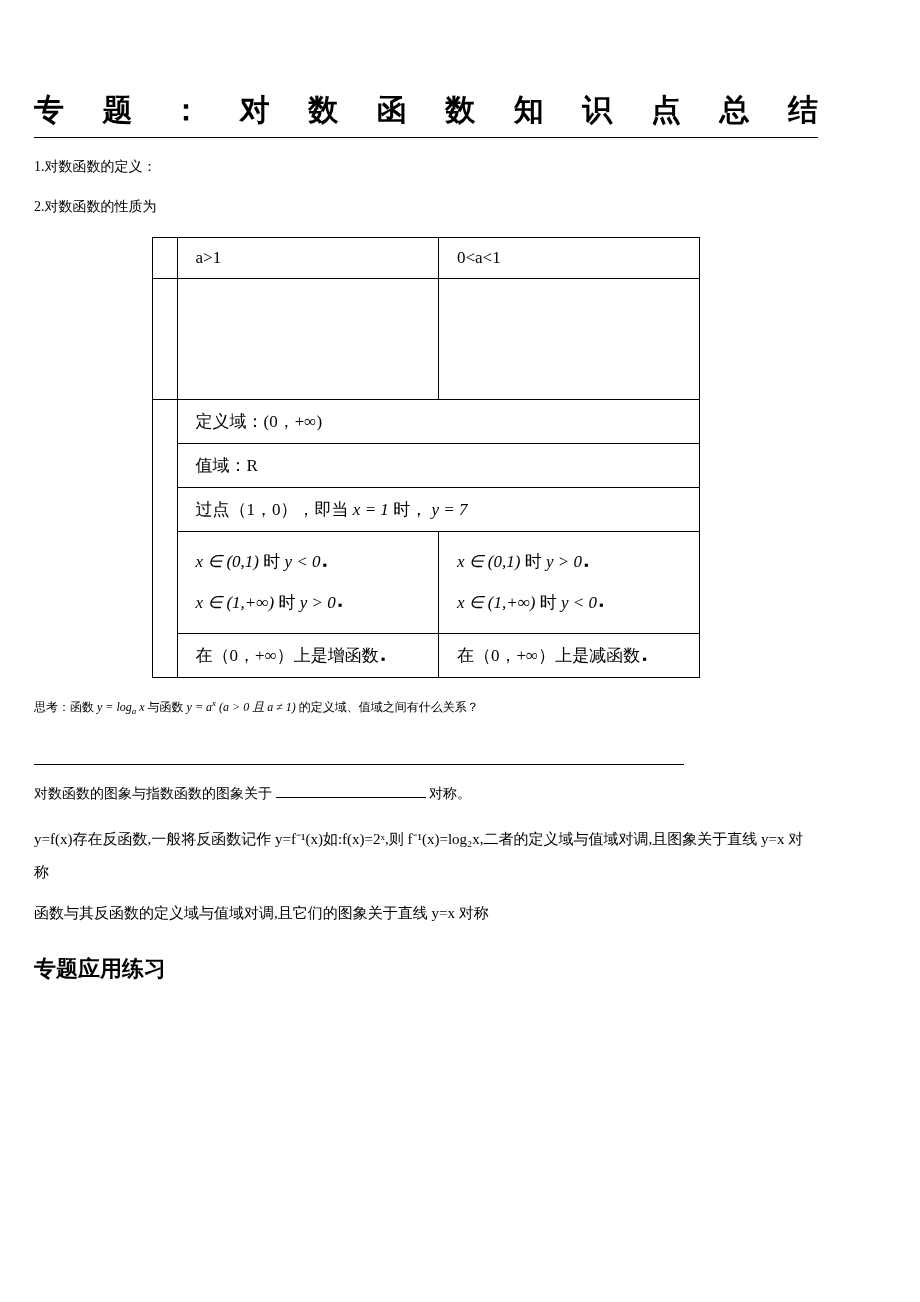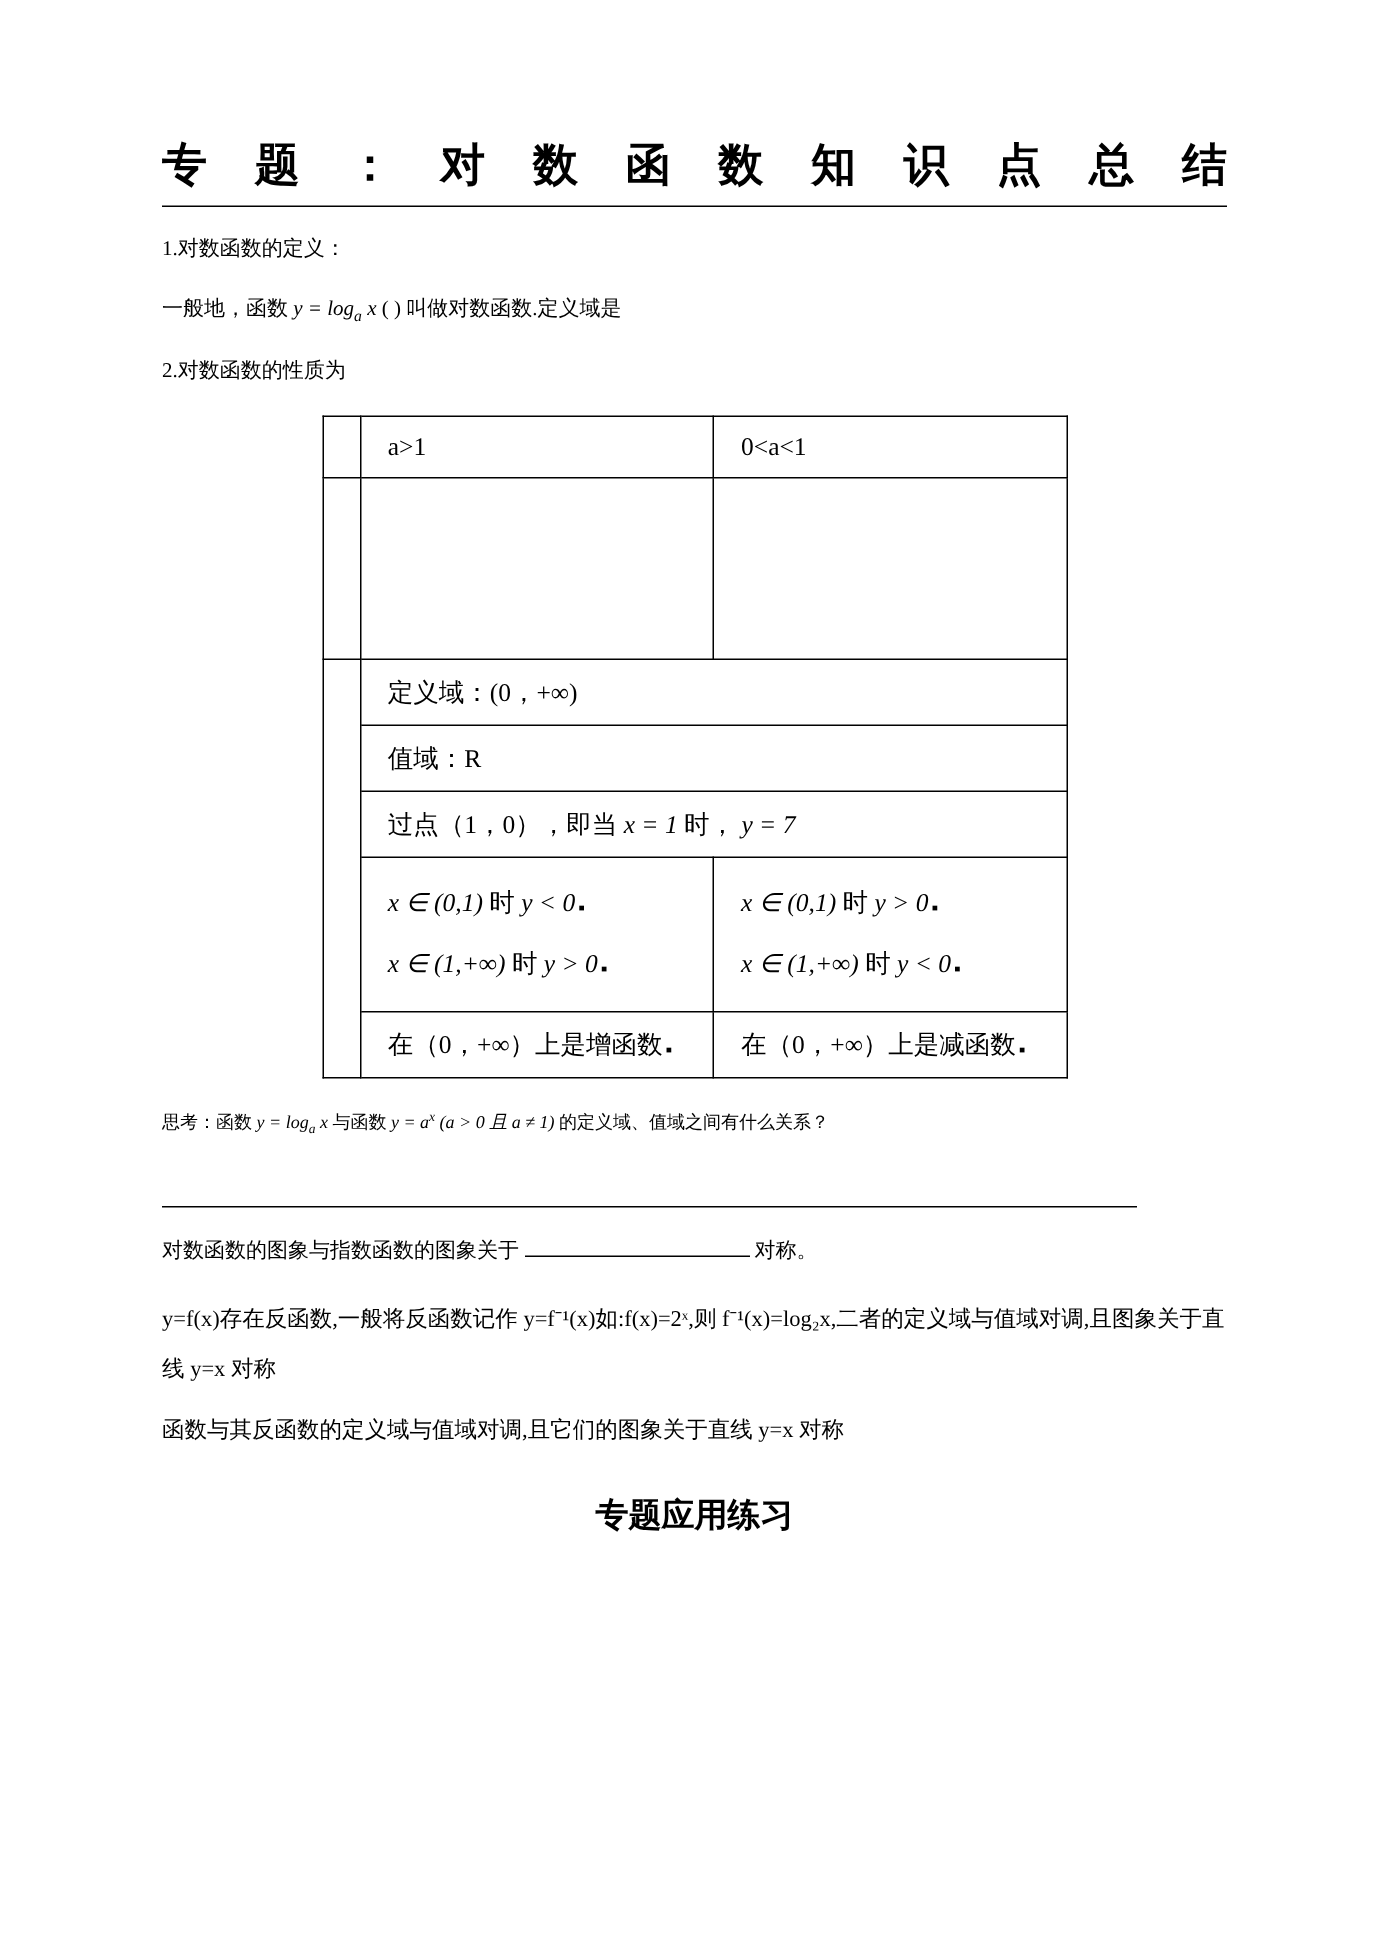--- a/index.html
+++ b/index.html
@@ -6,21 +6,21 @@
     margin: 0;
     padding: 0;
     background: #fff;
     font-family: "SimSun", "Songti SC", "STSong", serif;
     color: #000;
   }
   .page {
     width: 888px;
     min-height: 1302px;
     box-sizing: border-box;
-    padding: 90px 70px 40px 108px;
+    padding: 90px 70px 40px 34px;
     position: relative;
   }
   .title {
     font-size: 30px;
     font-weight: bold;
     text-align: justify;
     text-align-last: justify;
     padding-bottom: 6px;
     border-bottom: 1px solid #000;
     letter-spacing: 0;
@@ -67,21 +67,21 @@
     height: 20px;
     width: 650px;
     margin: 26px 0 10px 0;
   }
   .small-para {
     font-size: 15px;
     line-height: 2.2;
     margin: 8px 0;
   }
   .center-sub {
-    text-align: center;
+    text-align: left;
     font-size: 22px;
     font-weight: bold;
     margin: 24px 0 12px 0;
   }
   .section {
     font-size: 20px;
     font-weight: bold;
     margin: 22px 0 10px 0;
   }
   .uline {
@@ -100,25 +100,20 @@
 </style>
 </head>
 <body>
 
 <div class="page">
 
   <div class="title">专题：对数函数知识点总结</div>
 
   <div class="para">1.对数函数的定义：</div>
 
-  <div class="para">
-    <span>一般地，函数 </span>
-    <span class="ital">y = log<span class="sub">a</span> x</span>
-    <span> ( ) 叫做对数函数.定义域是</span>
-  </div>
 
   <div class="para">2.对数函数的性质为</div>
 
   <table class="prop">
     <tbody>
         <tr>
       <td class="side"></td>
       <td>a&gt;1</td>
       <td>0&lt;a&lt;1</td>
     </tr>

